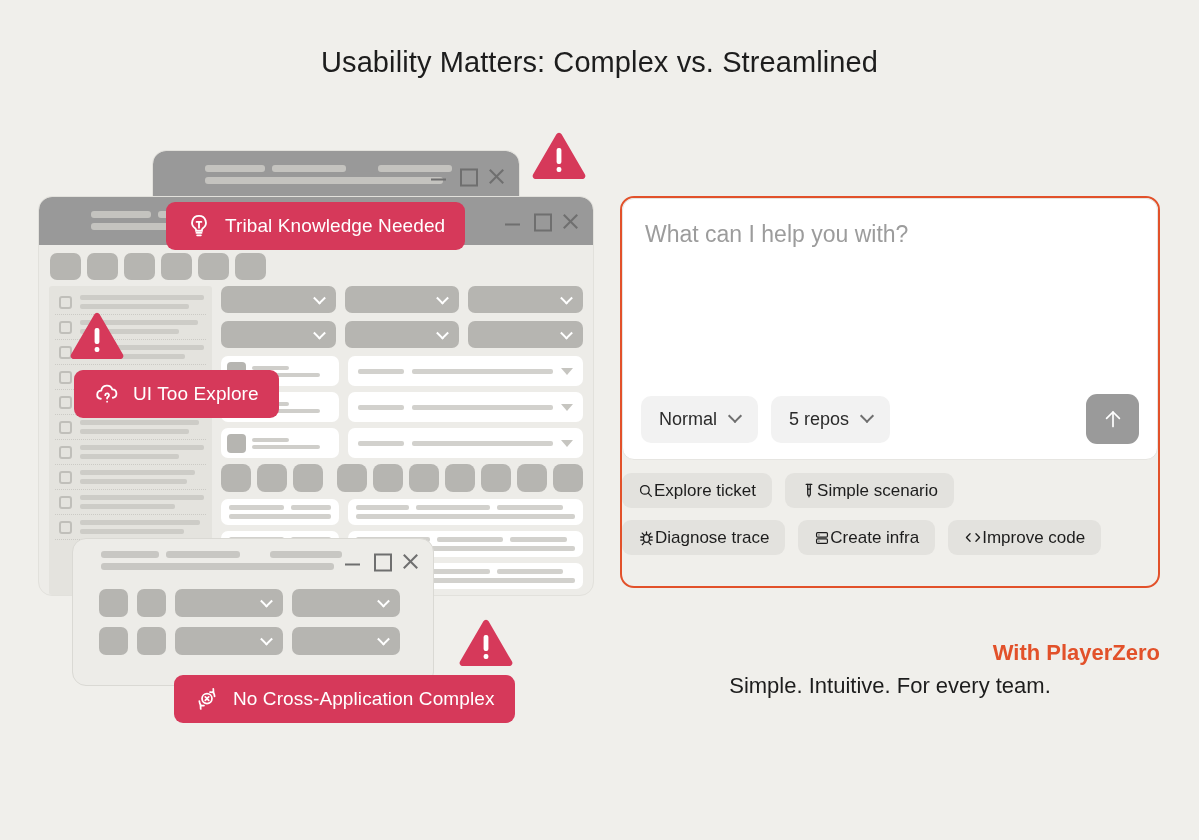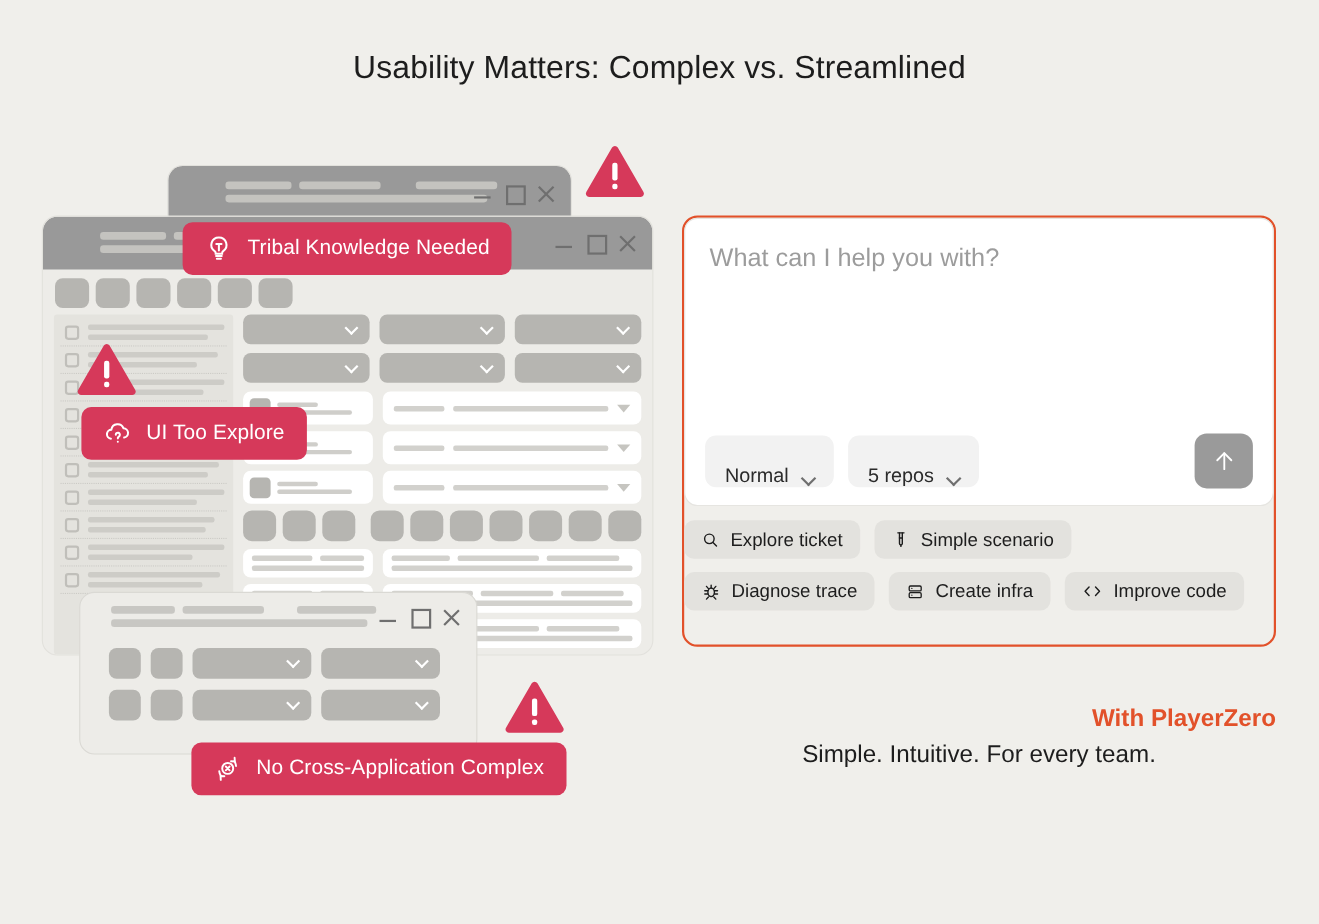--- a/index.html
+++ b/index.html
@@ -177,38 +177,38 @@
   .composer {
     background: #ffffff; border: 1px solid #E6E5E1; border-radius: 12px;
     height: 262px; position: relative; padding: 22px 22px 0 22px;
   }
   .composer-ph { font-size: 23px; color: #9C9C9C; }
   .composer-controls {
     position: absolute; left: 18px; right: 18px; bottom: 15px;
     display: flex; align-items: center; gap: 13px;
   }
   .dd {
-    display: flex; align-items: flex-end; gap: 13px;
+    display: flex; align-items: center; gap: 13px;
     background: #F2F2F2; border-radius: 10px; height: 47px; padding: 0 18px;
     font-size: 18px; color: #2b2b2b;
   }
   .dd .caret {
     width: 10px; height: 10px; border-right: 2px solid #6f6f6f;
     border-bottom: 2px solid #6f6f6f; transform: translateY(-3px) rotate(45deg);
   }
   .send-btn {
     margin-left: auto; width: 53px; height: 50px; border-radius: 11px;
     background: #9A9A9A; display: flex; align-items: center; justify-content: center;
   }
   .send-btn svg { display: block; }
 
   .chips { margin-top: 13px; }
   .chip-row { display: flex; gap: 13px; margin-bottom: 12px; }
   .chip {
-    display: flex; align-items: center; gap: 10px;
+    display: flex; align-items: center; 
     background: #E3E2DE; border-radius: 9px; height: 35px; padding: 0 16px;
     font-size: 17px; color: #1d1d1d; white-space: nowrap;
   }
   .chip svg { display: block; flex: 0 0 auto; }
 
   
   .brand {
     position: absolute; left: 620px; top: 640px; width: 540px; text-align: right;
     font-size: 22px; font-weight: bold; color: #E2512A;
   }

